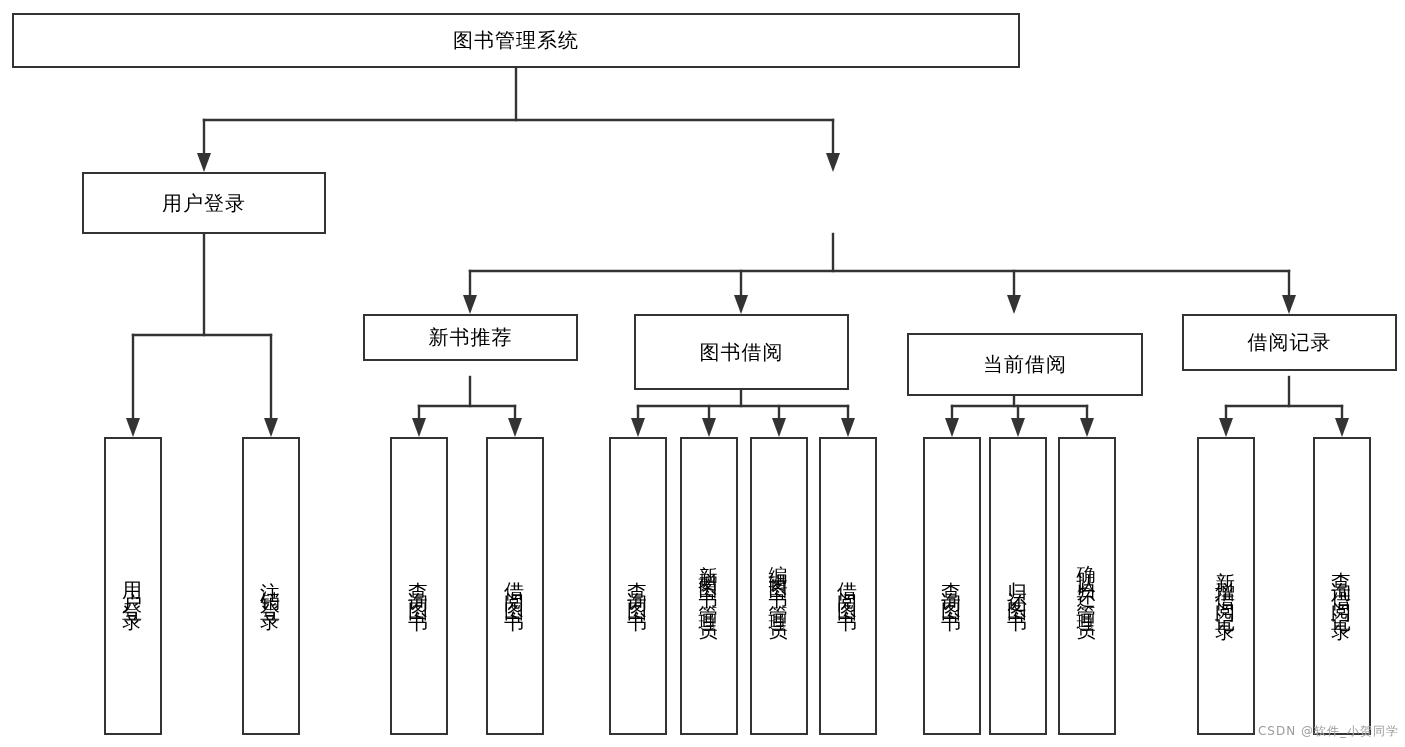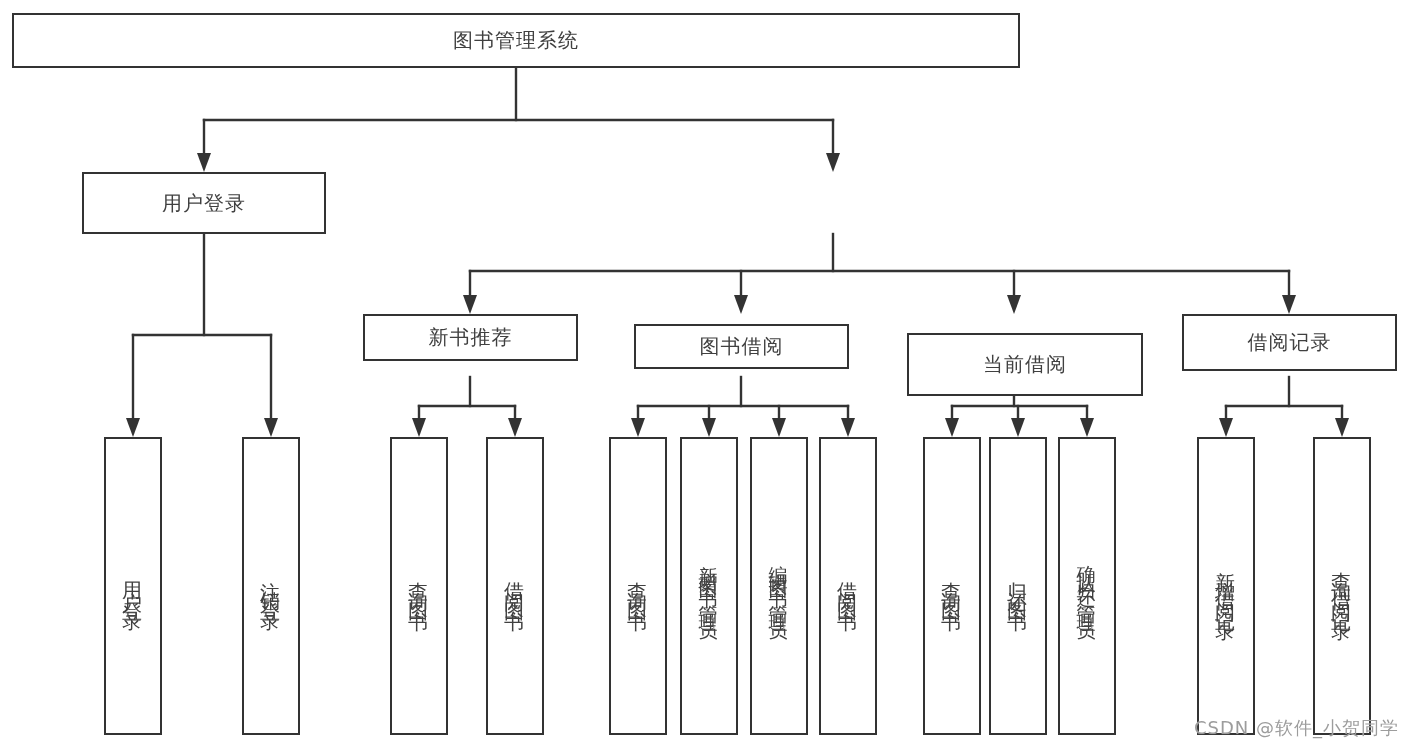--- a/index.html
+++ b/index.html
@@ -19,21 +19,21 @@
     position: absolute;
     left: 0;
     top: 0;
     z-index: 1;
   }
   .node {
     position: absolute;
     box-sizing: border-box;
     background: #ffffff;
     border: 2px solid #333333;
-    color: #404040;
+    color: #000000;
     display: flex;
     align-items: center;
     justify-content: center;
     font-size: 20px;
     letter-spacing: 1px;
     z-index: 2;
     white-space: nowrap;
   }
   .leaf {
     writing-mode: vertical-rl;
@@ -42,21 +42,21 @@
     white-space: normal;
   }
   .leaf-long {
     letter-spacing: 8px;
     font-size: 19px;
   }
   .watermark {
     position: absolute;
     right: 6px;
     bottom: 7px;
-    font-size: 18px;
+    font-size: 12px;
     color: #9c9c9c;
     letter-spacing: 1px;
     z-index: 3;
     text-shadow: 0 0 1px rgba(255,255,255,0.6);
   }
 </style>
 </head>
 <body>
 
 <div class="canvas">
@@ -114,21 +114,21 @@
       <polygon points="1219,418 1233,418 1226,437" fill="#333333"></polygon>
       <line x1="1342" y1="406" x2="1342" y2="423" stroke="#333333" stroke-width="2.4" stroke-linecap="square"></line>
       <polygon points="1335,418 1349,418 1342,437" fill="#333333"></polygon>
     </svg>
 
   <div class="node" style="left:12px;top:13px;width:1008px;height:55px">图书管理系统</div>
 
   <div class="node" style="left:82px;top:172px;width:244px;height:62px">用户登录</div>
 
   <div class="node" style="left:363px;top:314px;width:215px;height:47px">新书推荐</div>
-  <div class="node" style="left:634px;top:324px;width:215px;height:45px">图书借阅</div>
+  <div class="node" style="left:634px;top:314px;width:215px;height:76px">图书借阅</div>
   <div class="node" style="left:907px;top:333px;width:236px;height:63px">当前借阅</div>
   <div class="node" style="left:1182px;top:314px;width:215px;height:57px">借阅记录</div>
 
   <div class="node leaf" style="left:104px;top:437px;width:58px;height:298px">用户登录</div>
   <div class="node leaf" style="left:242px;top:437px;width:58px;height:298px">注销登录</div>
 
   <div class="node leaf" style="left:390px;top:437px;width:58px;height:298px">查询图书</div>
   <div class="node leaf" style="left:486px;top:437px;width:58px;height:298px">借阅图书</div>
 
   <div class="node leaf" style="left:609px;top:437px;width:58px;height:298px">查询图书</div>

